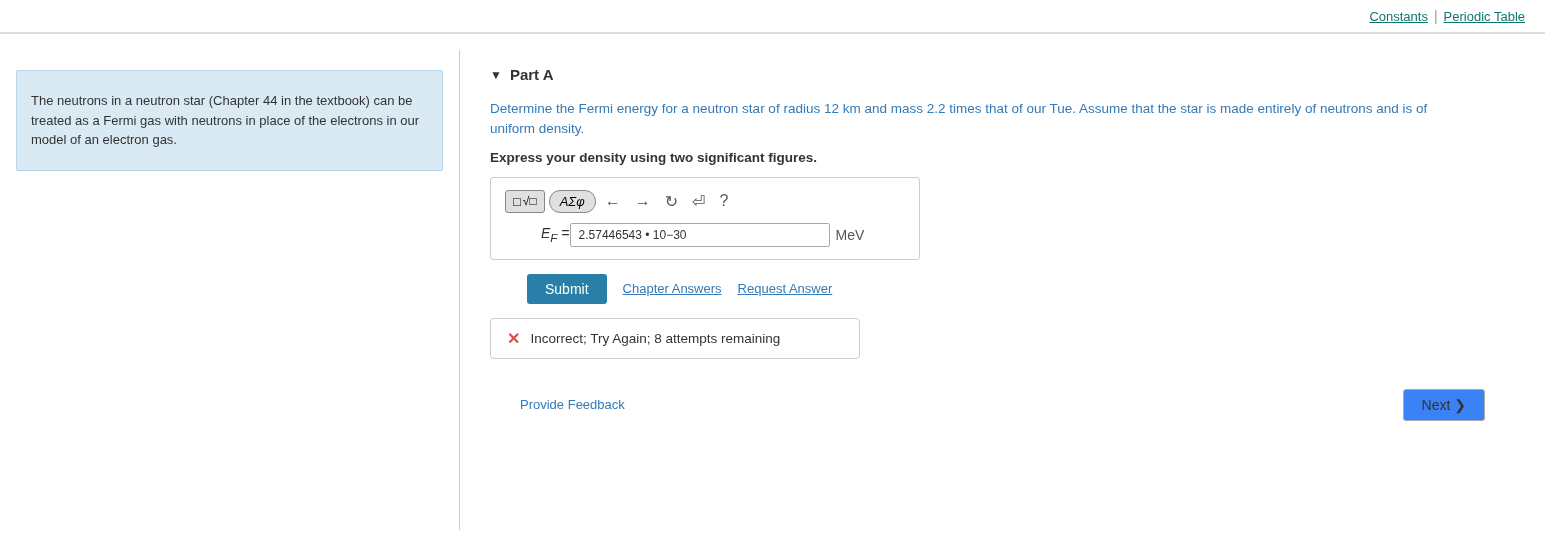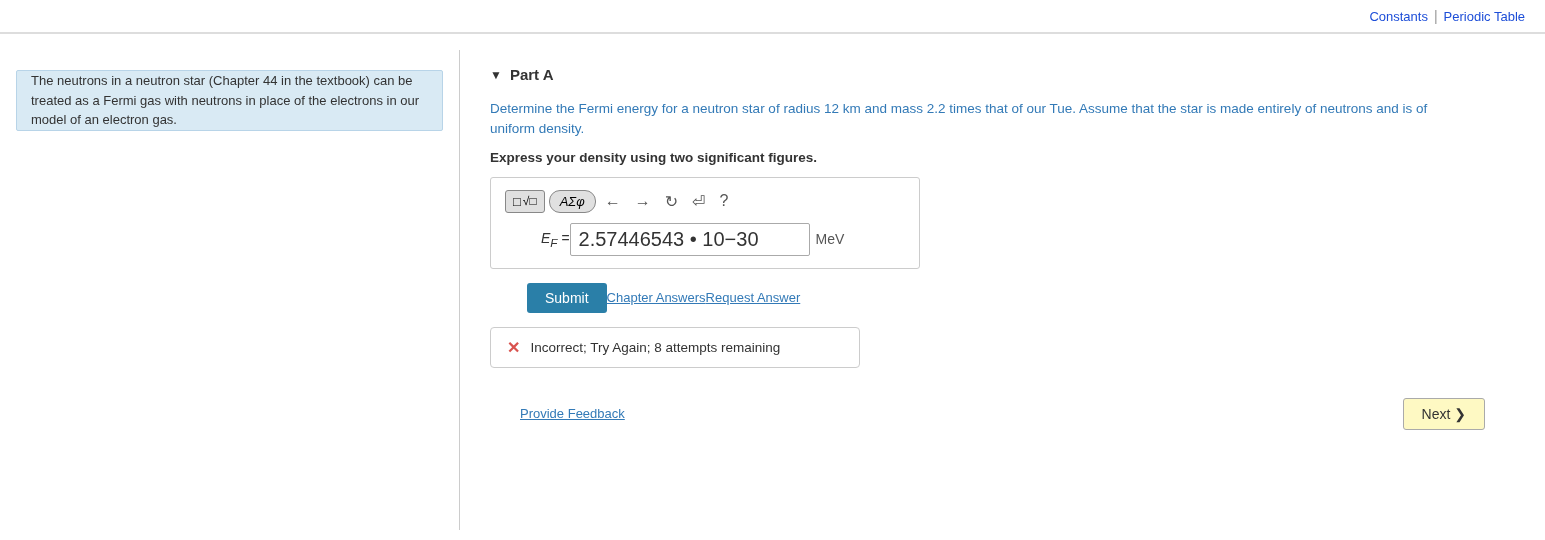--- a/index.html
+++ b/index.html
@@ -11,42 +11,43 @@
     }
     .top-bar {
       display: flex;
       justify-content: flex-end;
       align-items: center;
       padding: 8px 20px;
       border-bottom: 1px solid #ddd;
       background: #fff;
     }
     .top-bar a {
-      color: #1d4ed8;
+      color: #0f766e;
+      text-decoration: underline;
       font-size: 13px;
       cursor: pointer;
     }
     .top-bar span {
       margin: 0 6px;
       color: #999;
     }
     .main-layout {
       display: flex;
       min-height: 480px;
     }
     .sidebar {
       width: 460px;
       min-width: 460px;
       border-right: 1px solid #ccc;
       padding: 20px 16px;
     }
     .sidebar-box {
       background: #d9eaf4;
       border: 1px solid #b8d4e8;
-      padding: 0 14px;
+      padding: 20px 14px;
       font-size: 13px;
       line-height: 1.5;
       color: #333;
       border-radius: 2px;
     }
     .content-area {
       flex: 1;
       padding: 16px 30px 20px 30px;
     }
     .part-header {
@@ -125,32 +126,33 @@
     .answer-label {
       font-style: italic;
       font-size: 14px;
       color: #333;
       white-space: nowrap;
     }
     .answer-input {
       border: 1px solid #aaa;
       border-radius: 2px;
       padding: 4px 8px;
-      font-size: 20px;
-      width: 240px;
+      font-size: 12px;
+      width: 260px;
       color: #333;
     }
     .answer-unit {
       font-size: 14px;
       color: #555;
       margin-left: 6px;
     }
     .submit-row {
       display: flex;
       align-items: center;
+      gap: 16px;
       margin-bottom: 14px;
       padding-left: 37px;
     }
     .submit-btn {
       background: #2a7fa8;
       color: #fff;
       border: none;
       border-radius: 3px;
       padding: 7px 18px;
       font-size: 14px;
@@ -186,29 +188,28 @@
     }
     .bottom-bar {
       display: flex;
       justify-content: space-between;
       align-items: center;
       padding: 0 30px;
       margin-top: 10px;
     }
     .provide-feedback {
       color: #337ab7;
-      text-decoration: underline;
       font-size: 13px;
       cursor: pointer;
       background: none;
       border: none;
     }
     .next-btn {
       border: 1px solid #aaa;
-      background: #fef9c3;
+      background: #3b82f6;
       border-radius: 3px;
       padding: 7px 18px;
       font-size: 14px;
       cursor: pointer;
       color: #333;
     }
     .divider {
       border-top: 1px solid #ddd;
       margin: 0 0 16px 0;
     }

